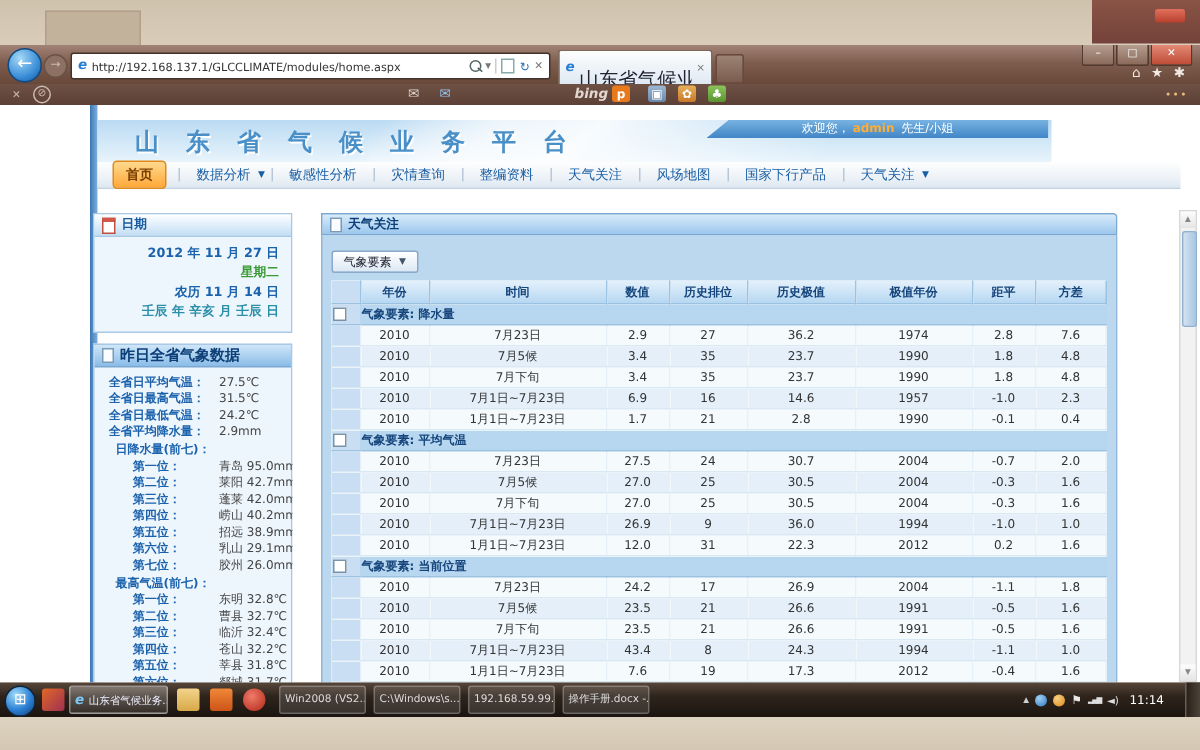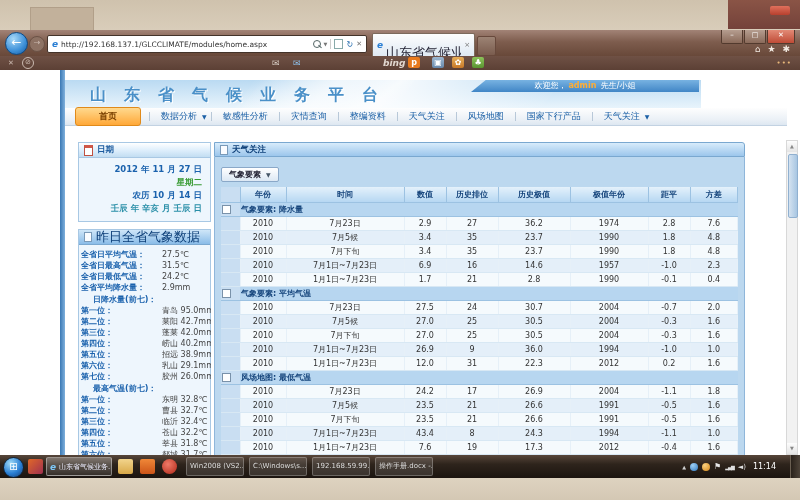--- a/index.html
+++ b/index.html
@@ -66,53 +66,53 @@
   .site-title{position:absolute;left:25px;top:5px;font-size:16px;font-weight:bold;letter-spacing:18px;color:#4a90c8;text-shadow:1px 1px 0 #ffffff;white-space:nowrap;}
   .welcome{position:absolute;right:2px;bottom:16px;width:228px;height:13px;
     background:linear-gradient(180deg,#7cb6e4,#4186c6);clip-path:polygon(16px 0,100% 0,100% 100%,0 100%);
     color:#fff;font-size:8px;line-height:13px;text-align:center;white-space:nowrap;}
   .wuser{color:#ffae35;font-weight:bold;margin:0 2px;}
   .navbar{position:absolute;left:65px;top:38px;width:722px;height:18px;box-sizing:border-box;
     background:linear-gradient(180deg,#fefefe,#eaf0f6 70%,#dde7f1);border-bottom:1px solid #c2d2e2;
     display:flex;align-items:center;padding-left:10px;font-size:9px;color:#1a5fa5;}
   .nav-item{padding:2px 11px;white-space:nowrap;cursor:pointer;}
   .nav-item.active{background:linear-gradient(180deg,#ffd98e,#ffa838);border:1px solid #e08a1a;border-radius:3px;
-    color:#7a4000;font-weight:bold;padding:2px 23px;margin-right:8px;}
+    color:#7a4000;font-weight:bold;padding:2px 8px;margin-right:8px;}
   .nav-div{width:1px;height:9px;background:#b8c8d8;}
   .nav-caret{font-size:6px;color:#1a5fa5;margin:0 4px 0 -6px;}
   .crumbbar{position:absolute;left:65px;top:56px;width:722px;height:14px;box-sizing:border-box;
     background:linear-gradient(180deg,#eef6fc,#cde5f6);display:flex;align-items:center;font-size:8px;color:#2a6db5;}
   .crumb{margin-left:10px;}
   .statusgrp{margin-left:auto;display:flex;gap:20px;margin-right:46px;white-space:nowrap;}
   
-  .sidebar{position:absolute;left:78px;top:72px;width:133px;height:349px;overflow:hidden;}
+  .sidebar{position:absolute;left:62px;top:72px;width:133px;height:349px;overflow:hidden;}
   .panel{border:1px solid #a8c8e4;background:#eef6fd;margin-bottom:7px;}
   .panel-hd{height:14px;background:linear-gradient(180deg,#feffff,#dcedfb 55%,#c2ddf2);border-bottom:1px solid #a8c8e4;
     display:flex;align-items:center;gap:4px;padding-left:5px;font-size:8.5px;font-weight:bold;color:#1a5a9e;}
   .cal-icon{width:7px;height:7px;background:#fff;border:1px solid #c05040;border-top:3px solid #d05848;}
   .panel-hd2{height:14px;background:linear-gradient(180deg,#cfe6f8,#8abce8);border-bottom:1px solid #7aa8d0;
-    display:flex;align-items:center;gap:4px;padding-left:5px;font-size:13px;font-weight:normal;color:#0d3f78;}
+    display:flex;align-items:center;gap:4px;padding-left:5px;font-size:10px;font-weight:bold;color:#0d3f78;}
   .doc-icon{width:6px;height:8px;background:#fafcff;border:1px solid #7a9ab8;}
   .date-bd{padding:5px 8px 6px;text-align:right;font-size:8.5px;line-height:13px;color:#1b62ad;font-weight:bold;}
   .d2{color:#3a9b35;}
   .d4{color:#2a8fa8;}
   .wx-bd{padding:4px 4px 4px 2px;font-size:8px;line-height:11px;}
   .wx-row{display:flex;white-space:nowrap;}
-  .wx-label{flex:1;text-align:left;color:#1b62ad;font-weight:bold;}
+  .wx-label{flex:1;text-align:center;color:#1b62ad;font-weight:bold;}
   .wx-value{width:46px;text-align:left;color:#444;padding-left:2px;box-sizing:border-box;}
   .wx-group-title{color:#1b62ad;font-weight:bold;padding-left:12px;margin-top:1px;}
   
   .mainpanel{position:absolute;left:214px;top:72px;width:531px;height:313px;overflow:hidden;box-sizing:border-box;}
   .main-hd{height:13px;border:1px solid #7aa8d0;border-radius:0 3px 0 0;
     background:linear-gradient(180deg,#d8ecfb,#9cc6ec);display:flex;align-items:center;gap:4px;padding-left:5px;
     font-size:8.5px;font-weight:bold;color:#0d3f78;}
   .main-bd{background:#bcd8ef;border:1px solid #8fb6da;border-top:none;padding:5px 6px;height:288px;overflow:hidden;}
   .filter-btn{display:inline-flex;align-items:center;gap:5px;height:13px;padding:0 7px;
     background:linear-gradient(180deg,#ffffff,#dce8f4);border:1px solid #8aa8c8;border-radius:2px;
-    font-size:8px;font-weight:bold;color:#223;cursor:pointer;}
+    font-size:8px;font-weight:normal;color:#223;cursor:pointer;}
   .filter-arr{font-size:6px;color:#456;}
   table.wx{width:100%;border-collapse:collapse;table-layout:fixed;margin-top:5px;background:#fff;font-size:8px;}
   table.wx th{background:linear-gradient(180deg,#e4f1fb,#b6d7f2);color:#16457c;font-weight:bold;height:13px;
     border-right:1px solid #9cc2e2;border-bottom:1px solid #9cc2e2;text-align:center;overflow:hidden;white-space:nowrap;}
   table.wx td{height:13px;text-align:center;color:#333;border-bottom:1px solid #d8e8f4;border-right:1px solid #e6f0f8;
     overflow:hidden;white-space:nowrap;padding:0 1px;}
   tr.section td{background:#b7d6f0;color:#16457c;font-weight:bold;text-align:left;border-bottom:1px solid #9cc2e2;border-right:none;}
   tr.data.odd td{background:#f5fafd;}
   tr.data.even td{background:#e4eff9;}
   td.chk-col,th.chk-col{background:#c9def2 !important;border-bottom:1px solid #b2cde8;}
@@ -245,21 +245,21 @@
 
     <div class="sidebar">
       <div class="panel">
         <div class="panel-hd">
           <span class="cal-icon"></span>
           <span>日期</span>
         </div>
         <div class="date-bd">
           <div class="d1">2012 年 11 月 27 日</div>
           <div class="d2">星期二</div>
-          <div class="d3">农历 10 月 14 日</div>
+          <div class="d3">农历 11 月 14 日</div>
           <div class="d4">壬辰 年 辛亥 月 壬辰 日</div>
         </div>
       </div>
       <div class="panel">
         <div class="panel-hd2">
           <span class="doc-icon"></span>
           <span>昨日全省气象数据</span>
         </div>
         <div class="wx-bd">
             <div class="wx-row">
@@ -485,21 +485,21 @@
                 <td>1月1日~7月23日</td>
                 <td>12.0</td>
                 <td>31</td>
                 <td>22.3</td>
                 <td>2012</td>
                 <td>0.2</td>
                 <td>1.6</td>
               </tr>
               <tr class="section">
                 <td class="chk-col"><span class="chkbox"></span></td>
-                <td colspan="8">风场地图: 最低气温</td>
+                <td colspan="8">气象要素: 当前位置</td>
               </tr>
               <tr class="data odd">
                 <td class="chk-col"></td>
                 <td>2010</td>
                 <td>7月23日</td>
                 <td>24.2</td>
                 <td>17</td>
                 <td>26.9</td>
                 <td>2004</td>
                 <td>-1.1</td>

